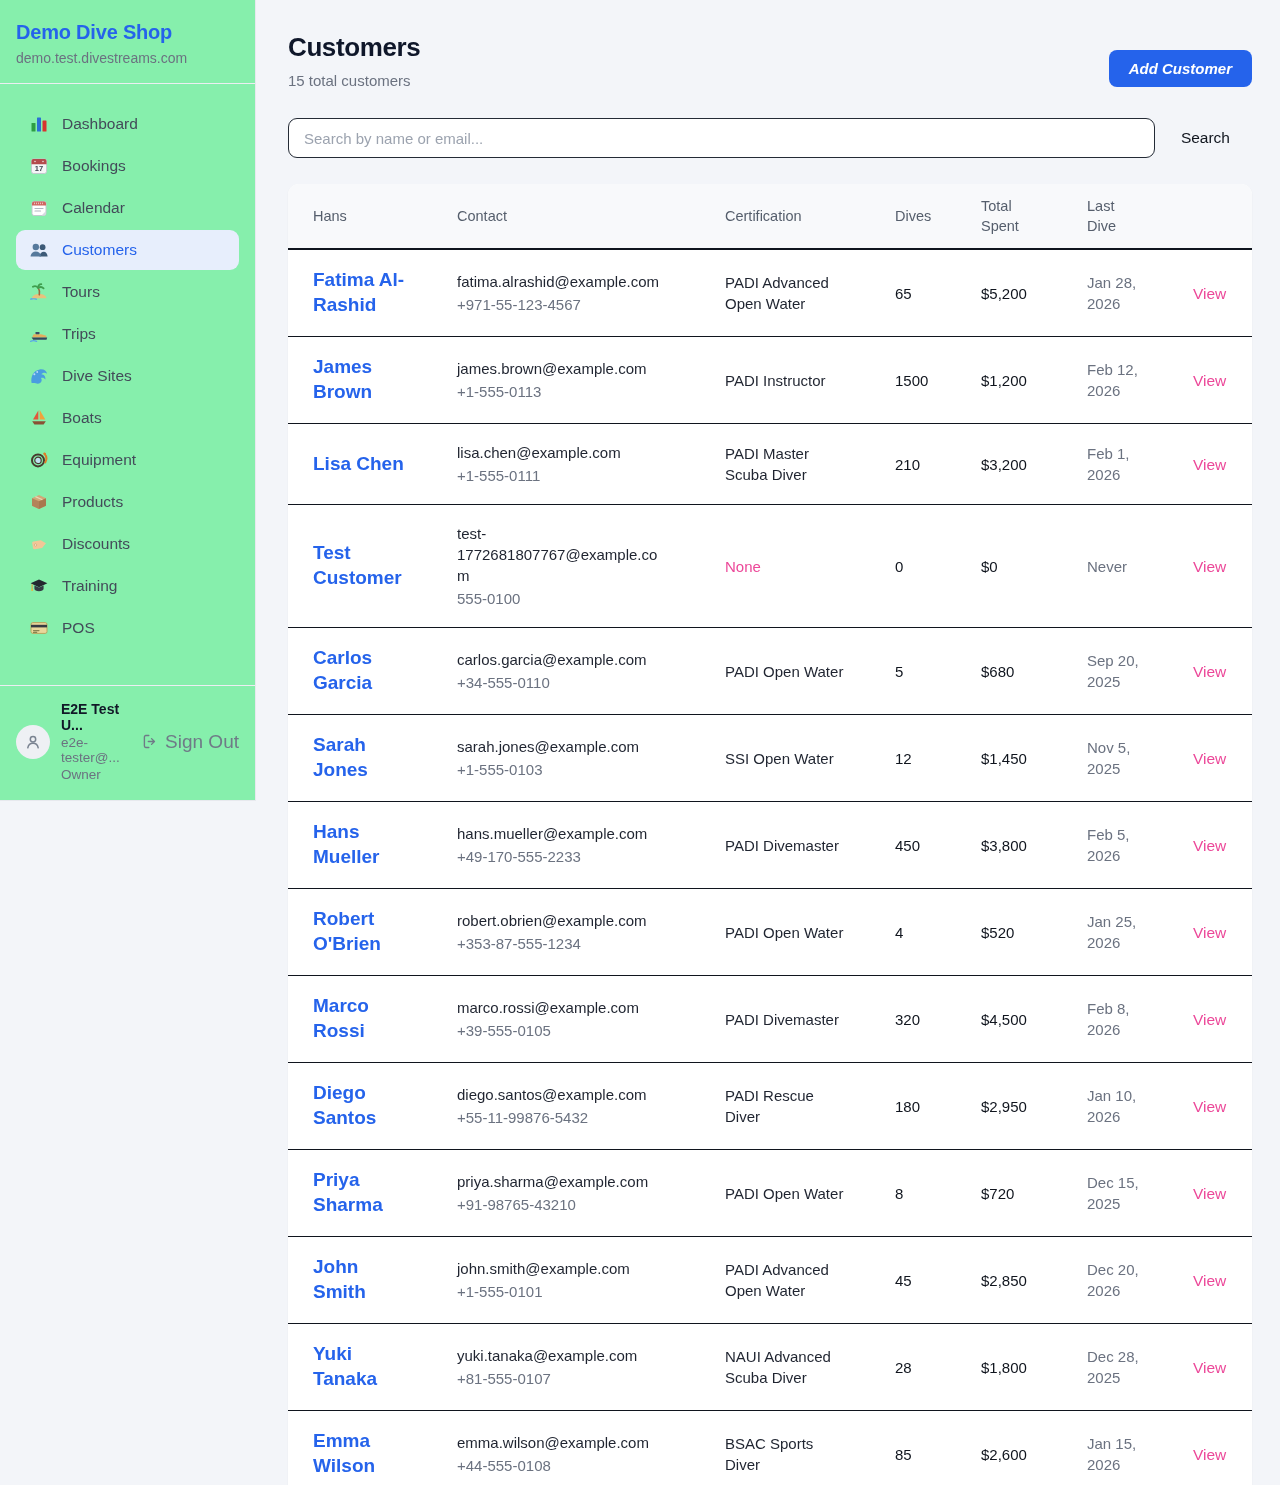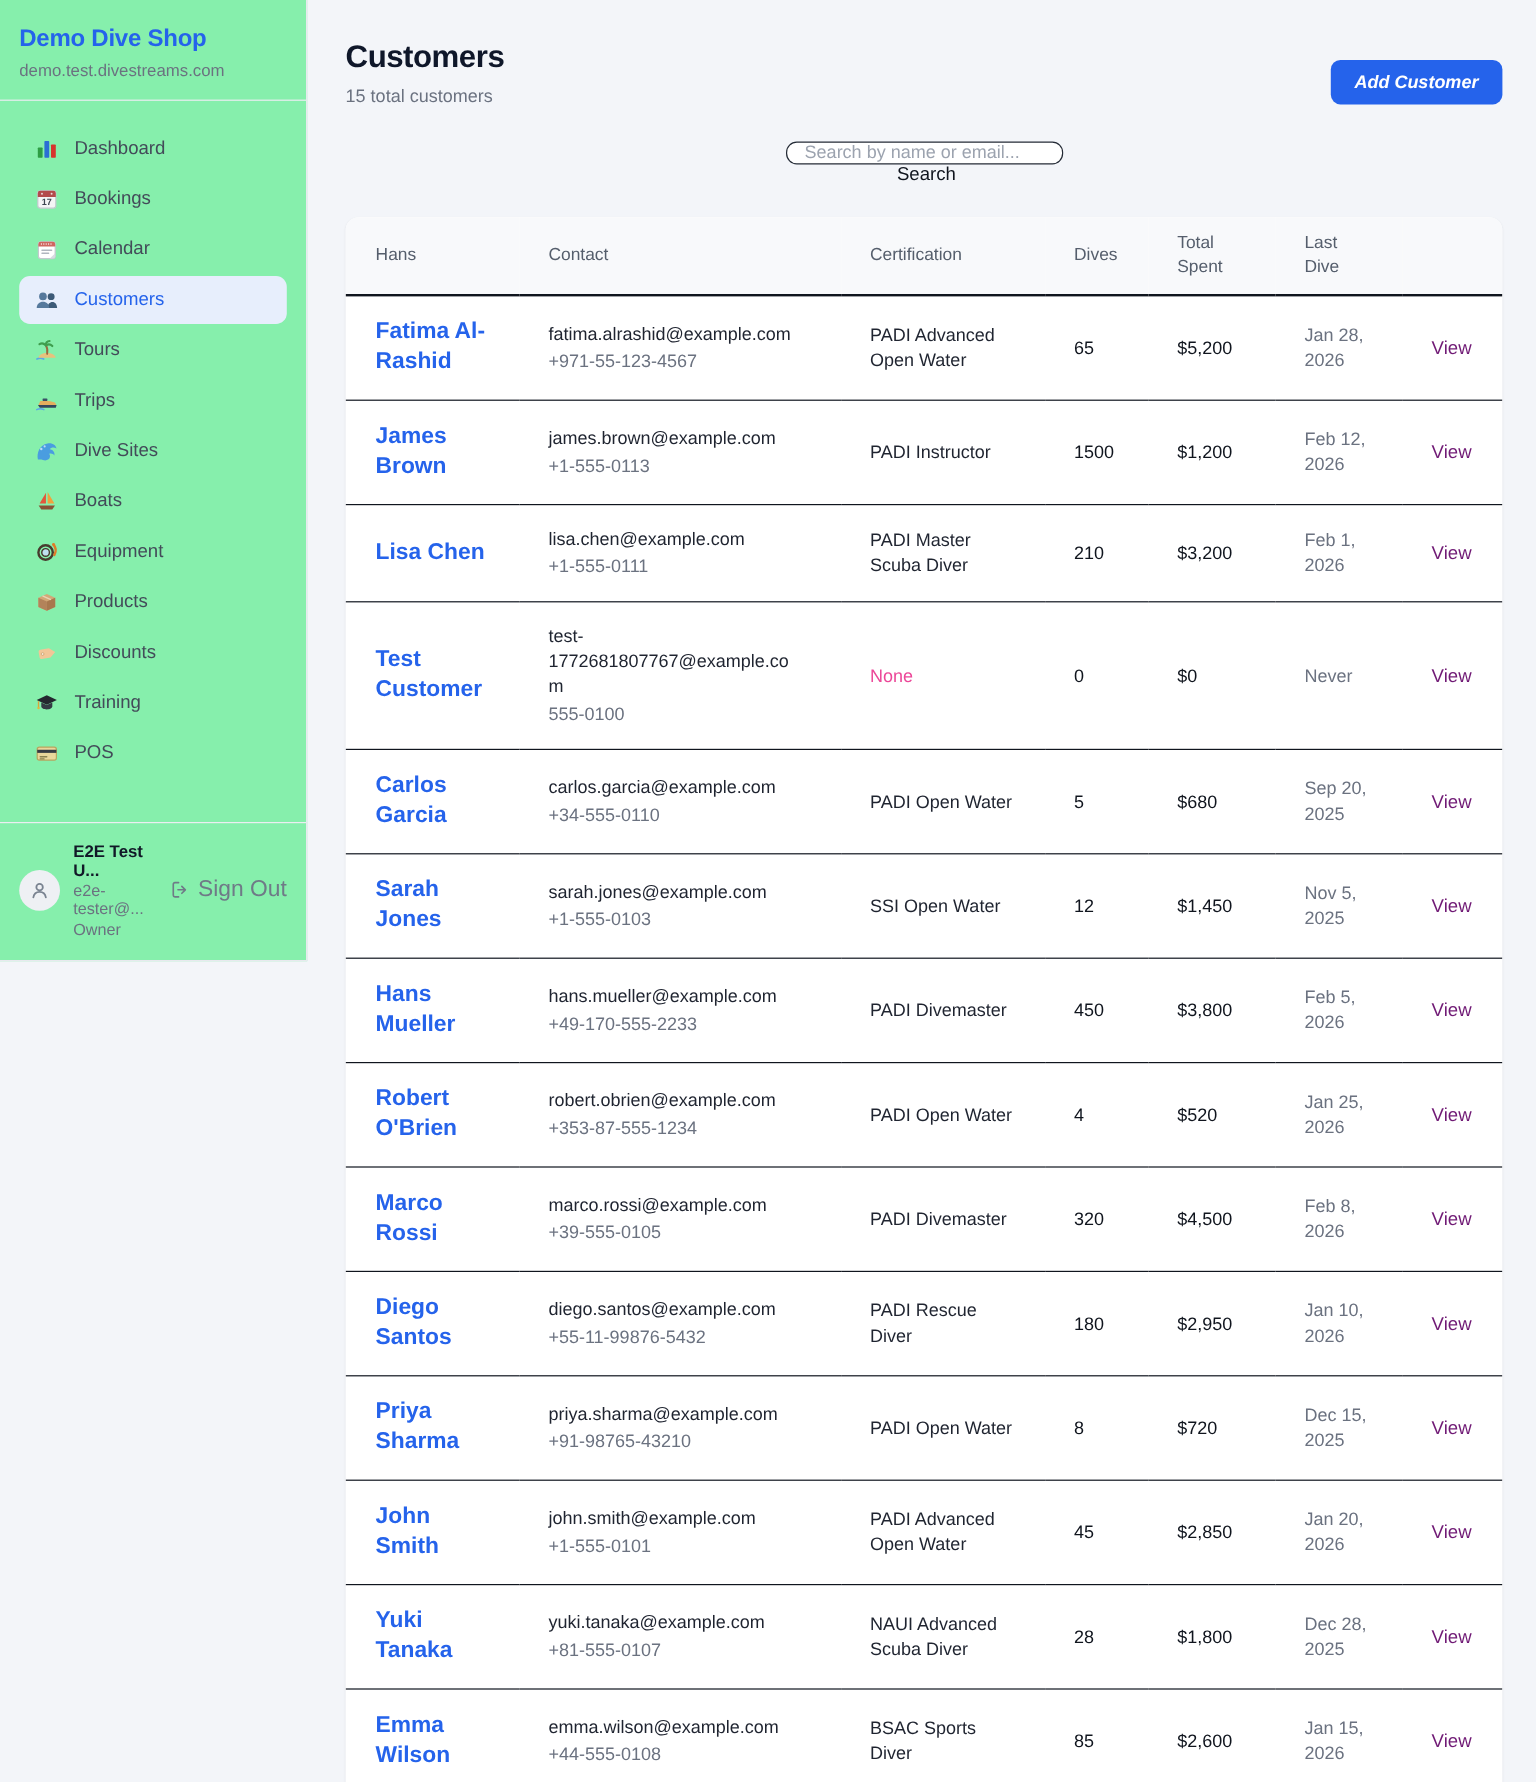--- a/index.html
+++ b/index.html
@@ -47,21 +47,21 @@
   
   main { margin-left: 256px; padding: 32px 28px 24px 32px; }
   .page-head { display: flex; justify-content: space-between; align-items: flex-start; }
   .page-title { font-size: 26px; font-weight: 700; color: #0f172a; letter-spacing: -0.4px; }
   .page-subtitle { font-size: 15px; color: #6b7280; margin-top: 9px; }
   .add-btn {
     background: #2563eb; color: #ffffff; border: none; border-radius: 8px;
     height: 37px; padding: 0 20px; font-size: 15px; font-weight: 600;
     font-family: inherit; cursor: pointer; margin-top: 18px; font-style: italic;
   }
-  .search-row { display: flex; align-items: center; margin-top: 29px; flex-direction: column; }
+  .search-row { display: flex; align-items: center; margin-top: 29px; }
   .search-input {
     flex: 1; height: 40px; background: #ffffff; border: 1px solid #242b36;
     border-radius: 9px; padding: 0 15px; font-size: 15px; font-family: inherit; color: #1a2230;
   }
   .search-input::placeholder { color: #9ca3af; }
   .search-btn {
     border: none; background: none; font-family: inherit; font-size: 15.5px;
     color: #10151e; cursor: pointer; margin: 0 22px 0 26px;
   }
 
@@ -89,21 +89,21 @@
   tbody tr + tr td { border-top: 1px solid #10151e; }
   td.c-name { padding-left: 25px; padding-right: 28px; line-height: 24px; }
   td.c-name a { color: #2563eb; font-size: 19px; font-weight: 600; text-decoration: none; }
   td.c-contact { padding-right: 34px; }
   .c-email { color: #1f2430; }
   .c-phone { color: #6b7280; margin-top: 2px; }
   td.c-cert { padding-right: 24px; color: #1f2430; }
   td.c-cert span.muted { color: #ec4899; }
   td.c-dives, td.c-spent { color: #10151e; }
   td.c-last { color: #6b7280; padding-right: 14px; }
-  td.c-view a { color: #701a75; text-decoration: none; font-size: 15.5px; }
+  td.c-view a { color: #ec4899; text-decoration: none; font-size: 15.5px; }
 </style>
 </head>
 <body>
 
 <div class="app">
 
   <aside>
     <div class="side-head">
       <div class="shop-name">Demo Dive Shop</div>
       <div class="shop-domain">demo.test.divestreams.com</div>
@@ -448,21 +448,21 @@
   </tr>
             <tr>
     <td class="c-name"><a href="#">John Smith</a></td>
     <td class="c-contact">
       <div class="c-email">john.smith@example.com</div>
       <div class="c-phone">+1-555-0101</div>
     </td>
     <td class="c-cert"><span>PADI Advanced Open Water</span></td>
     <td class="c-dives">45</td>
     <td class="c-spent">$2,850</td>
-    <td class="c-last">Jan 20, 2026</td>
+    <td class="c-last">Dec 20, 2026</td>
     <td class="c-view"><a href="#">View</a></td>
   </tr>
             <tr>
     <td class="c-name"><a href="#">Yuki Tanaka</a></td>
     <td class="c-contact">
       <div class="c-email">yuki.tanaka@example.com</div>
       <div class="c-phone">+81-555-0107</div>
     </td>
     <td class="c-cert"><span>NAUI Advanced Scuba Diver</span></td>
     <td class="c-dives">28</td>

